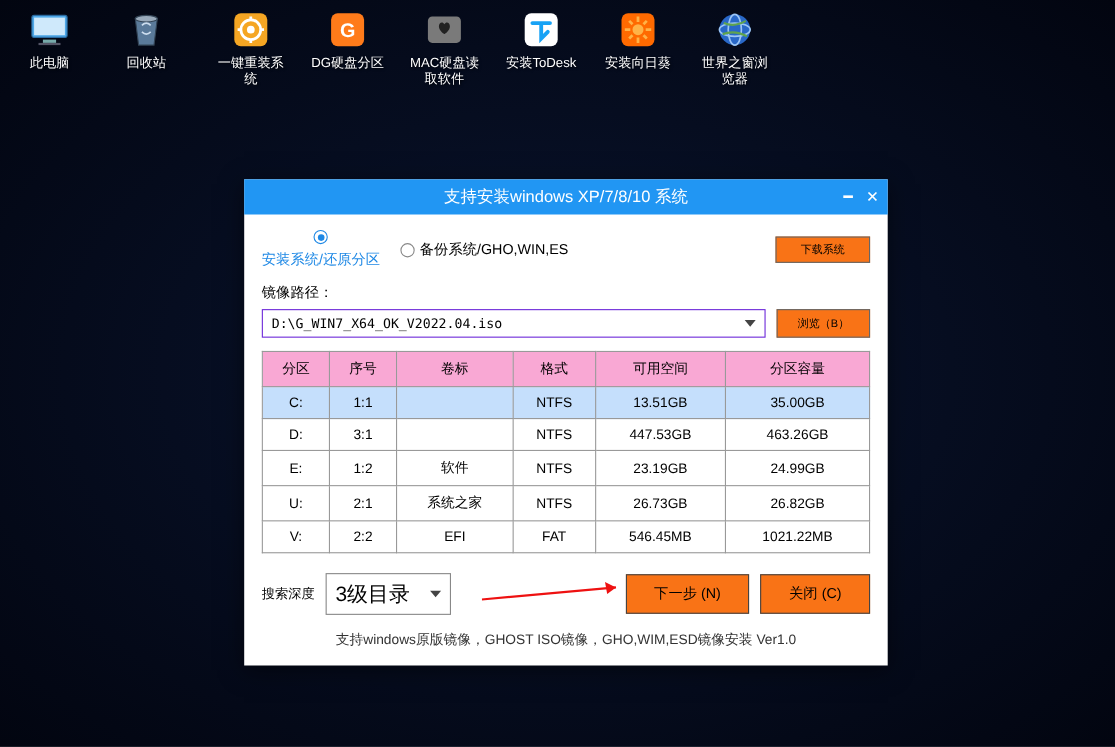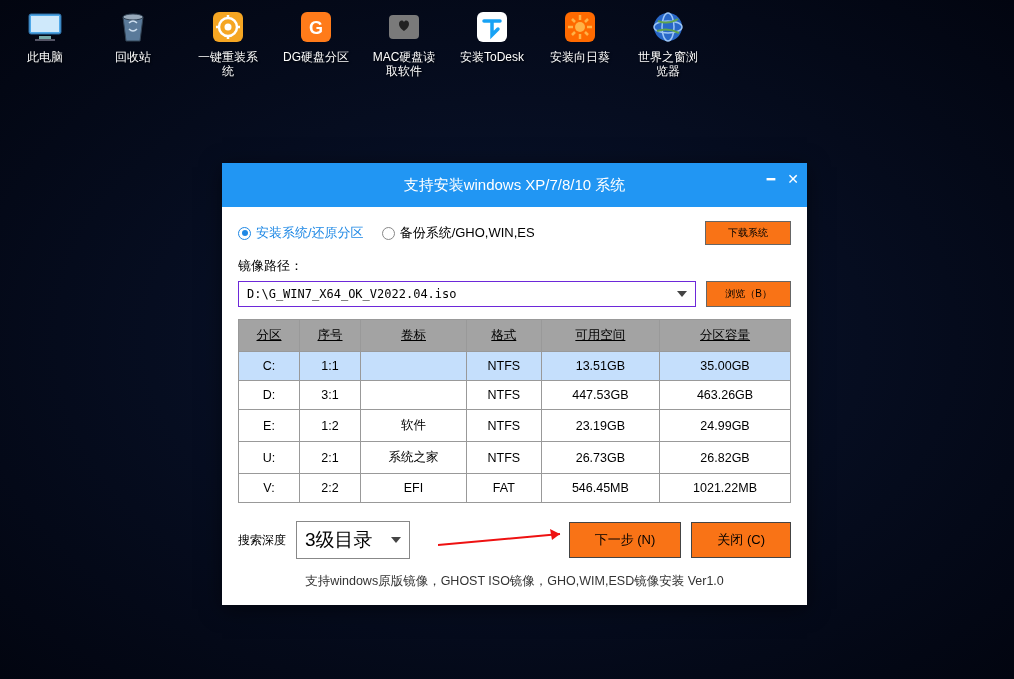--- a/index.html
+++ b/index.html
@@ -45,42 +45,42 @@
     .dialog {
       position: absolute;
       left: 222px;
       top: 163px;
       width: 585px;
       background: #fff;
       box-shadow: 0 4px 20px rgba(0,0,0,0.5);
     }
     .titlebar {
       background: #2196f3;
-      height: 44px;
+      height: 32px;
       display: flex;
       align-items: center;
       justify-content: center;
       position: relative;
       color: #fff;
       font-size: 15px;
     }
     .titlebar-controls {
       position: absolute;
       right: 8px;
       top: 0;
       height: 32px;
       display: flex;
       align-items: center;
       gap: 12px;
     }
     .titlebar-controls span { color: #fff; cursor: pointer; font-size: 14px; }
     .dialog-body { padding: 14px 16px 10px 16px; }
     .radio-row { display: flex; align-items: center; gap: 18px; margin-bottom: 12px; }
     .radio-opt { display: flex; align-items: center; gap: 5px; font-size: 13px; cursor: pointer; }
-    .radio-opt.checked { color: #1e88e5; }
+    .radio-opt.checked { color: #1e88e5; flex-direction: column; }
     .radio-circle {
       width: 13px; height: 13px; border-radius: 50%;
       border: 1.5px solid #888; display: inline-flex;
       align-items: center; justify-content: center;
     }
     .radio-opt.checked .radio-circle { border-color: #1e88e5; }
     .radio-dot { width: 6px; height: 6px; border-radius: 50%; background: #1e88e5; }
     .btn-outline {
       border: 1px solid #666; background: #f97316; padding: 4px 18px;
       font-size: 10px; cursor: pointer; font-family: Liberation Sans, sans-serif;
@@ -97,21 +97,21 @@
       width: 0; height: 0; border-left: 5px solid transparent;
       border-right: 5px solid transparent; border-top: 6px solid #444;
     }
     .table {
       border: 1px solid #888; border-collapse: collapse; width: 100%;
       font-size: 12.5px;
     }
     .table th, .table td {
       border: 1px solid #999; padding: 7px 4px; text-align: center;
     }
-    .table th { font-weight: normal; background: #a3a3a3; text-decoration: underline; }
+    .table th { font-weight: normal; background: #f9a8d4; }
     .table tr.selected td { background: #c5dffc; }
     .bottom-row {
       display: flex; align-items: center; gap: 10px; margin-top: 18px;
       position: relative;
     }
     .depth-label { font-size: 12px; }
     .depth-select {
       border: 1.5px solid #888; padding: 5px 8px; font-size: 19px;
       display: flex; align-items: center; gap: 18px; cursor: pointer;
       min-width: 100px;

